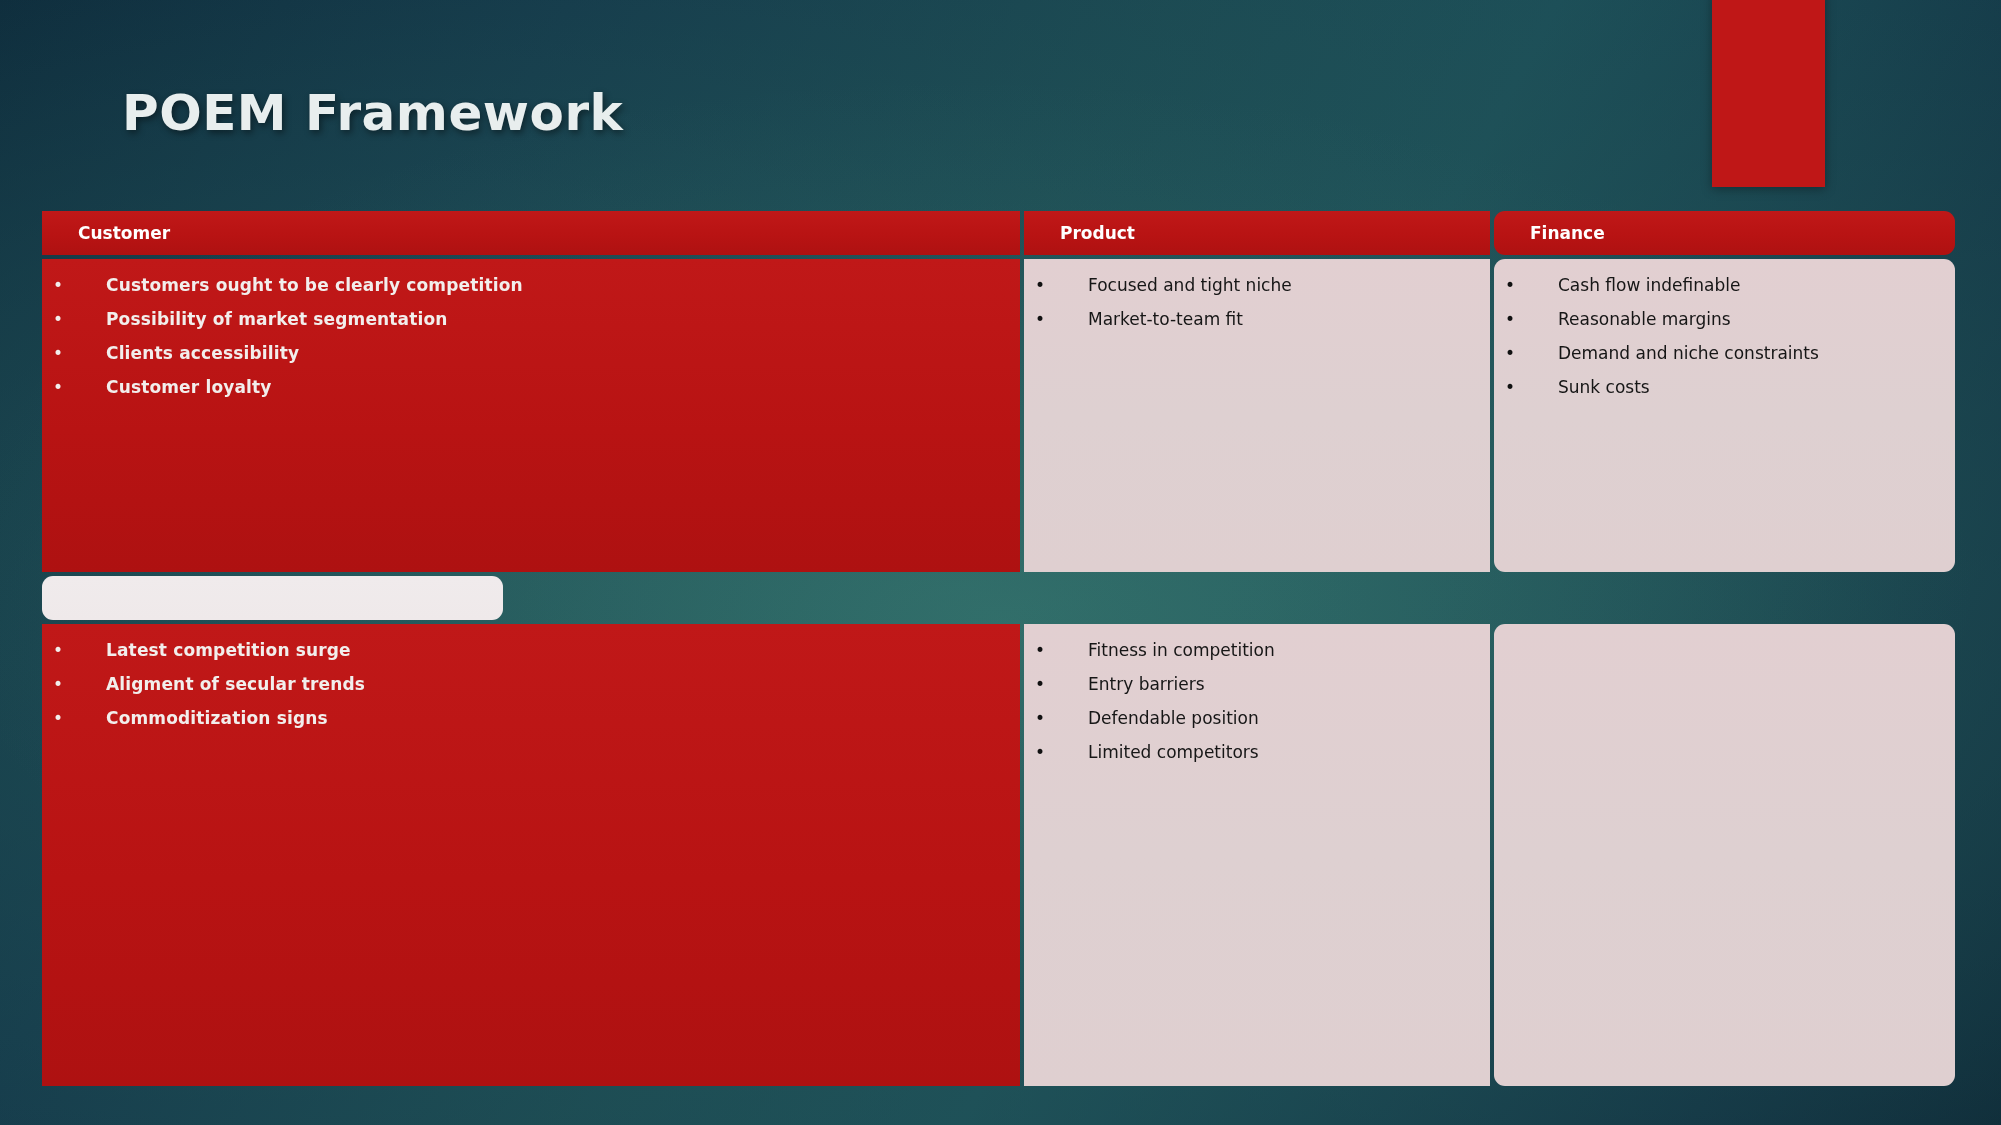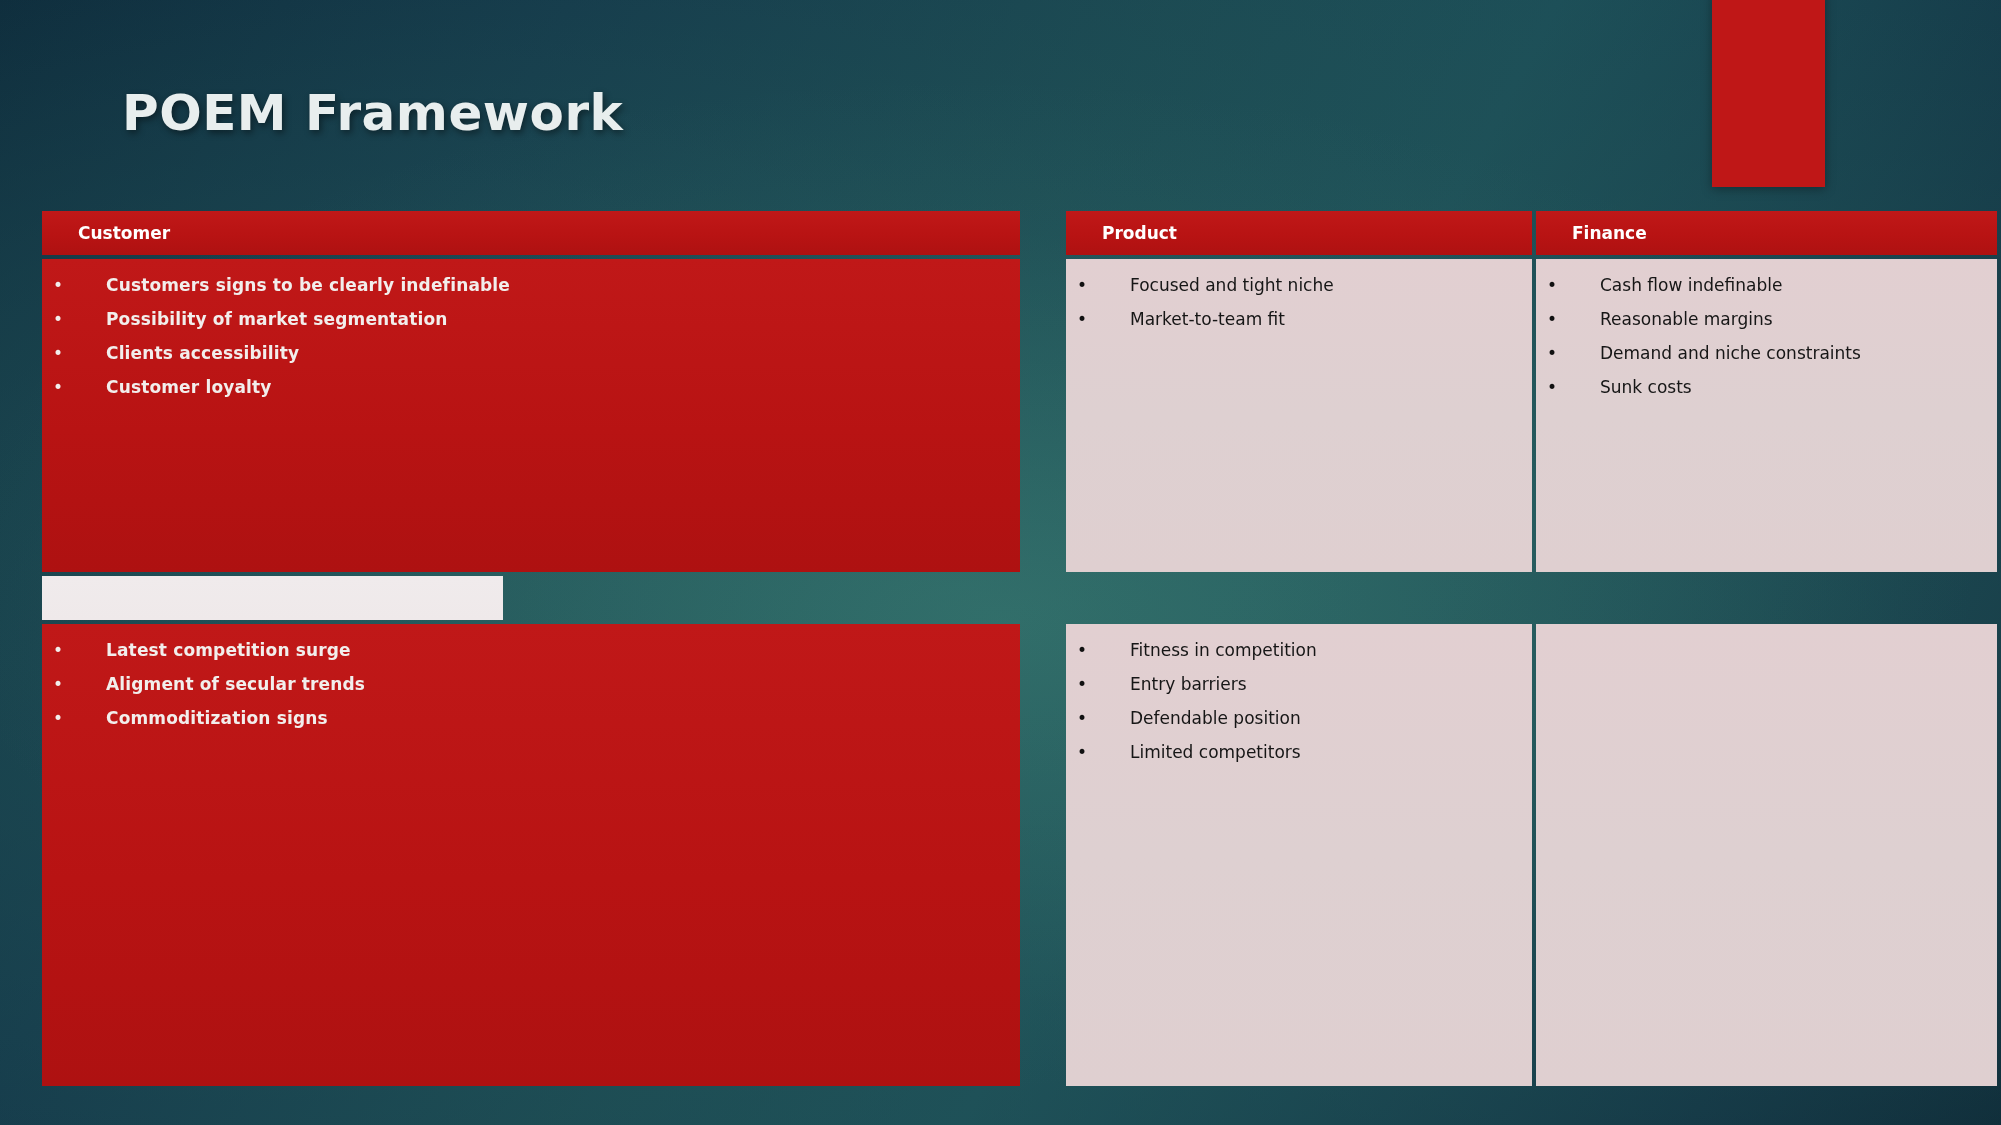--- a/index.html
+++ b/index.html
@@ -79,22 +79,22 @@
   .band.body-band-1 { height: 313px; flex: 0 0 313px; }
   .band.body-band-2 { height: 462px; flex: 0 0 462px; }
 
   .cell {
     box-sizing: border-box;
     position: relative;
     overflow: hidden;
   }
 
   .col-1 { flex: 0 0 978px; }
-  .col-2 { flex: 0 0 466px; margin-left: 42px; }
-  .col-3 { flex: 0 0 461px; }
+  .col-2 { flex: 0 0 466px; }
+  .col-3 { flex: 0 0 461px; border-radius: 11px; }
 
   
   .fill-red {
     background: linear-gradient(180deg, #c01818 0%, #b81313 55%, #ae1111 100%);
   }
   .fill-pink {
     background: linear-gradient(180deg, #e2cfd1 0%, #ded0d1 50%, #dfcfd0 100%);
   }
   .fill-lightpink {
     background: linear-gradient(180deg, #f0ebec 0%, #efe9ea 100%);
@@ -168,21 +168,21 @@
         <span>Finance</span>
       </div>
     </div>
 
     <div class="band body-band-1">
 
       <div class="cell col-1 fill-red">
         <ul class="bullets on-red">
           <li>
             <span class="dot">•</span>
-            <span class="txt">Customers signs to be clearly indefinable</span>
+            <span class="txt">Customers ought to be clearly competition</span>
           </li>
           <li>
             <span class="dot">•</span>
             <span class="txt">Possibility of market segmentation</span>
           </li>
           <li>
             <span class="dot">•</span>
             <span class="txt">Clients accessibility</span>
           </li>
           <li>

